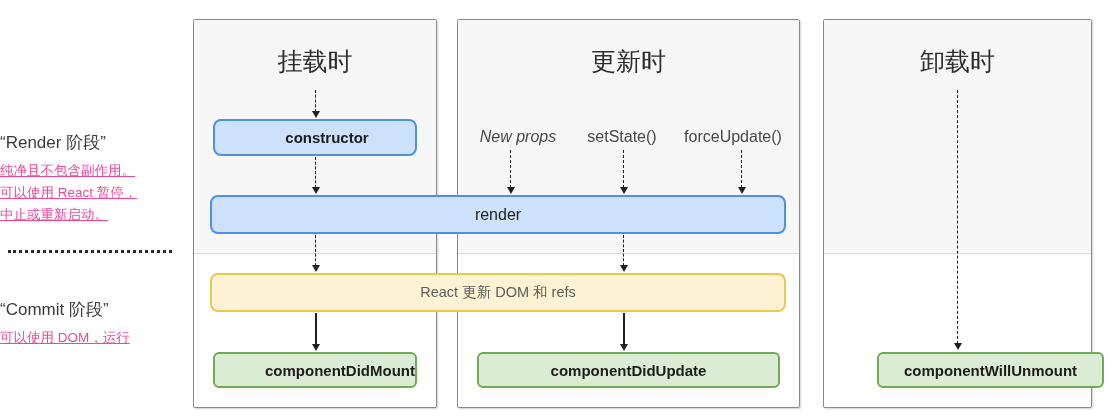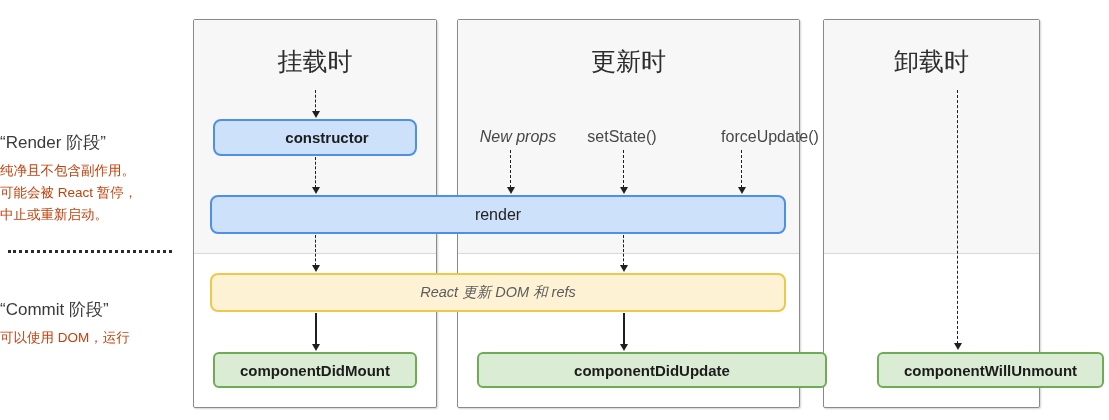--- a/index.html
+++ b/index.html
@@ -2,57 +2,57 @@
 <html style="--blue-bg: #cde1fb; --blue-border: #4d90e8; --yellow-bg: #fdf2d4; --yellow-border: #ecc94b; --green-bg: #dbecd5; --green-border: #6faa54; --phase-top-bg: #f7f7f7; --column-border: #8a8a8a;"><head>
 <meta charset="utf-8">
 <style>
   html,body{margin:0;padding:0;background:#fff;}
   body{width:1109px;height:420px;font-family:"Liberation Sans",sans-serif;}
   .canvas{position:relative;width:1109px;height:420px;overflow:hidden;background:#fff;}
 
   
   .phase-label{position:absolute;left:0;width:182px;text-align:left;}
   .phase-title{font-size:17px;color:#3a3a3a;margin-bottom:6px;}
-  .phase-desc div{font-size:13.5px;color:#c2410c;line-height:22px;}
+  .phase-desc div{font-size:13.5px;color:#ec4899;line-height:22px;text-decoration:underline;}
   .dotted-divider{position:absolute;left:8px;top:250px;width:164px;height:0;border-top:3px dotted #2b2b2b;}
 
   
   .col{position:absolute;top:19px;height:389px;background:#fff;border:1px solid var(--column-border,#8a8a8a);border-radius:2px;box-shadow:1px 1px 2px rgba(0,0,0,0.18);box-sizing:border-box;}
   .col .top-region{position:absolute;left:0;right:0;top:0;height:233px;background:var(--phase-top-bg,#f7f7f7);border-bottom:1px solid #d9d9d9;}
   .col .col-title{position:relative;margin-top:25px;text-align:center;font-size:25px;color:#2d2d2d;z-index:2;}
 
   
   .box{position:absolute;display:flex;align-items:center;justify-content:center;box-sizing:border-box;z-index:5;}
   .box.blue{background:var(--blue-bg,#cde1fb);border:2px solid var(--blue-border,#4d90e8);border-radius:8px;}
   .box.yellow{background:var(--yellow-bg,#fdf2d4);border:2px solid var(--yellow-border,#ecc94b);border-radius:8px;}
   .box.green{background:var(--green-bg,#dbecd5);border:2px solid var(--green-border,#6faa54);border-radius:6px;}
   .method{font-weight:bold;font-size:15px;color:#1c1c1c;}
   .plain{font-size:16px;color:#222;}
-  .italic-note{font-style:italic;font-size:14.5px;color:#5c5c5c;}
+  .italic-note{font-size:14.5px;color:#5c5c5c;}
 
   
   .trigger{position:absolute;top:128px;width:130px;text-align:center;font-size:16px;color:#474747;z-index:3;}
   .trigger.italic{font-style:italic;}
 
   
   .arrow{position:absolute;width:9px;z-index:4;}
   .arrow .shaft{position:absolute;left:4px;top:0;bottom:6px;width:0;border-left:1px dashed #1f1f1f;}
   .arrow.solid .shaft{border-left:2px solid #1f1f1f;left:3.5px;}
   .arrow .head{position:absolute;left:0.5px;bottom:0;width:0;height:0;border-left:4px solid transparent;border-right:4px solid transparent;border-top:7px solid #1f1f1f;}
 </style>
 </head>
 <body>
 
 <div class="canvas">
 
   <div class="phase-label" style="top:131px;">
     <div class="phase-title">“Render 阶段”</div>
     <div class="phase-desc">
       <div>纯净且不包含副作用。</div>
-      <div>可能会被 React 暂停，</div>
+      <div>可以使用 React 暂停，</div>
       <div>中止或重新启动。</div>
     </div>
   </div>
 
   <div class="dotted-divider"></div>
 
   <div class="phase-label" style="top:298px;">
     <div class="phase-title">“Commit 阶段”</div>
     <div class="phase-desc">
       <div>可以使用 DOM，运行</div>
@@ -62,28 +62,28 @@
   <div class="col" style="left:193px;width:244px;">
     <div class="top-region"></div>
     <div class="col-title">挂载时</div>
   </div>
 
   <div class="col" style="left:457px;width:343px;">
     <div class="top-region"></div>
     <div class="col-title">更新时</div>
   </div>
 
-  <div class="col" style="left:823px;width:217px;">
+  <div class="col" style="left:823px;width:269px;">
     <div class="top-region"></div>
     <div class="col-title">卸载时</div>
   </div>
 
   <div class="trigger italic" style="left:453px;">New props</div>
   <div class="trigger" style="left:557px;">setState()</div>
-  <div class="trigger" style="left:705px;">forceUpdate()</div>
+  <div class="trigger" style="left:668px;">forceUpdate()</div>
 
   <div class="arrow" style="left:311px;top:90px;height:28px;">
       <div class="shaft"></div>
       <div class="head"></div>
     </div>
   <div class="arrow" style="left:311px;top:157px;height:37px;">
       <div class="shaft"></div>
       <div class="head"></div>
     </div>
   <div class="arrow" style="left:311px;top:235px;height:37px;">
@@ -124,25 +124,25 @@
   </div>
 
   <div class="box blue" style="left:210px;top:195px;width:576px;height:39px;">
     <span class="plain">render</span>
   </div>
 
   <div class="box yellow" style="left:210px;top:273px;width:576px;height:39px;">
     <span class="italic-note">React 更新 DOM 和 refs</span>
   </div>
 
-  <div class="box green" style="left:213px;top:352px;width:204px;height:36px;">
+  <div class="box green" style="left:213px;top:352px;width:204px;height:36px;justify-content:flex-end;">
     <span class="method">componentDidMount</span>
   </div>
 
-  <div class="box green" style="left:477px;top:352px;width:350px;height:36px;align-items:center;">
+  <div class="box green" style="left:477px;top:352px;width:303px;height:36px;align-items:center;">
     <span class="method">componentDidUpdate</span>
   </div>
 
   <div class="box green" style="left:845px;top:352px;width:227px;height:36px;margin-left:32px;">
     <span class="method">componentWillUnmount</span>
   </div>
 
 </div>
 
 </body></html>

